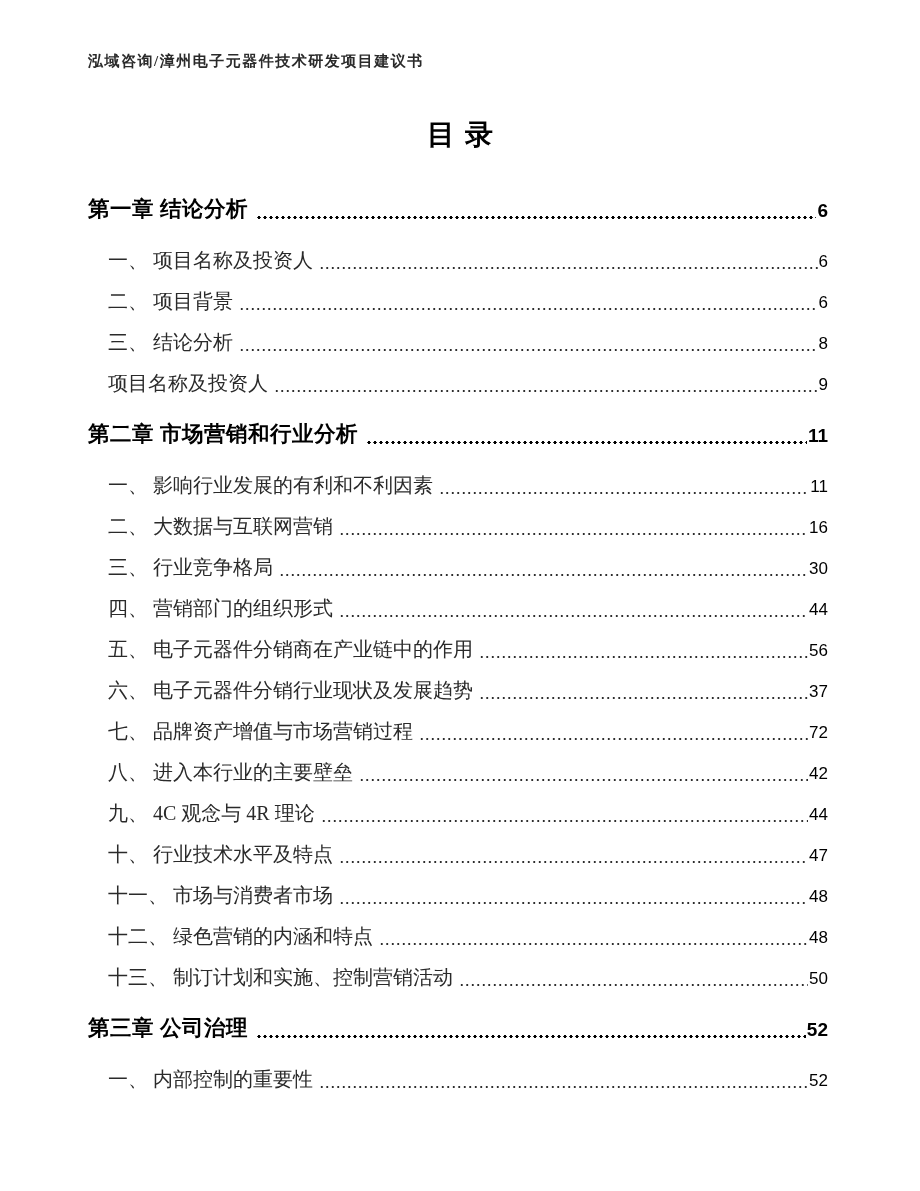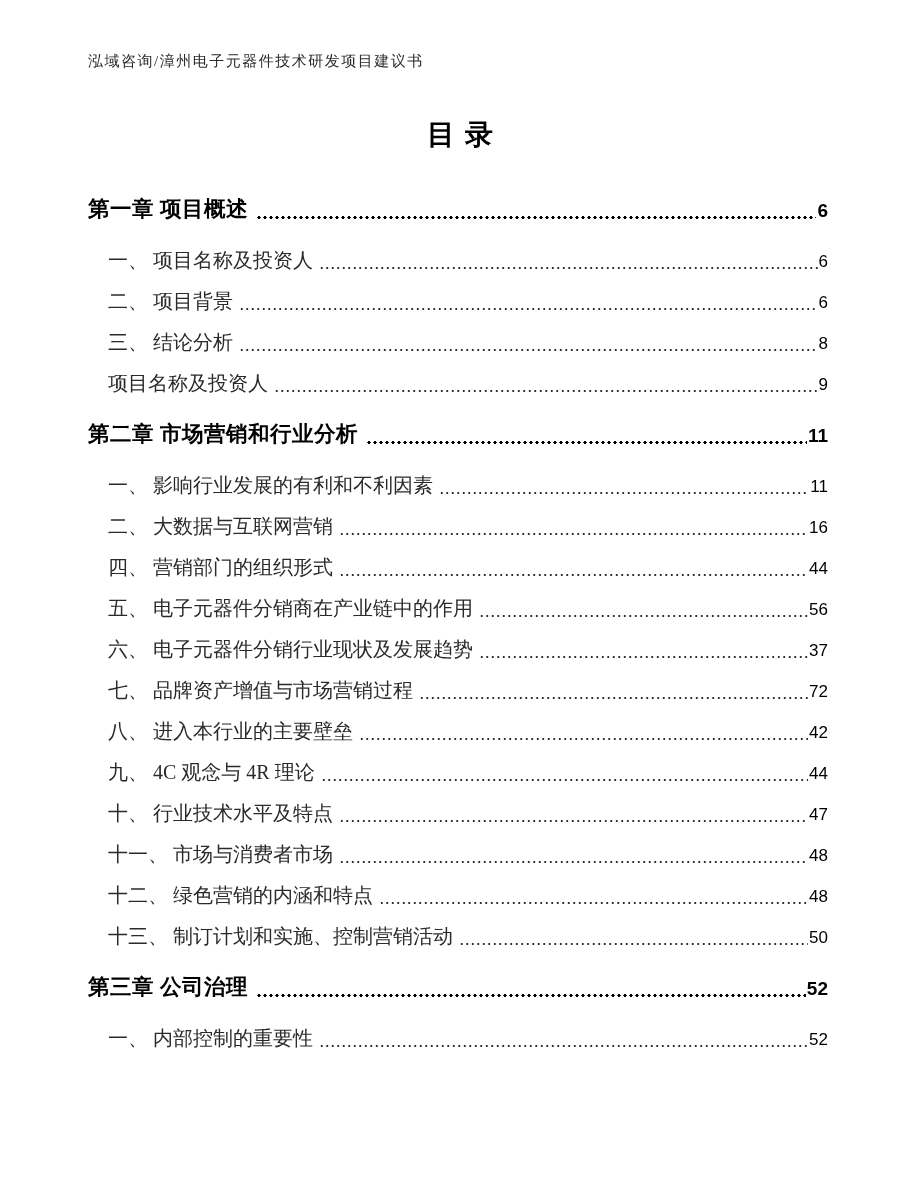--- a/index.html
+++ b/index.html
@@ -13,20 +13,21 @@
     overflow: hidden;
   }
   .doc-header {
     position: absolute;
     left: 88px;
     top: 52px;
     font-size: 15px;
     color: #2a2a2a;
     letter-spacing: 1.5px;
     white-space: nowrap;
+    font-weight: bold;
   }
   .doc-title {
     position: absolute;
     top: 116px;
     left: 0;
     width: 100%;
     text-align: center;
     font-size: 28px;
     font-weight: bold;
     color: #000;
@@ -87,21 +88,21 @@
   .toc-row.item { margin-left: 20px; }
 </style>
 </head>
 <body>
 
 <div class="page">
   <div class="doc-header">泓域咨询/漳州电子元器件技术研发项目建议书</div>
   <div class="doc-title">目录</div>
   <div class="toc">
       <div class="toc-row chapter">
-        <span class="toc-label">第一章 项目概述</span>
+        <span class="toc-label">第一章 结论分析</span>
         <span class="toc-leader"></span>
         <span class="toc-page">6</span>
       </div>
       <div class="toc-row item">
         <span class="toc-label">一、 项目名称及投资人</span>
         <span class="toc-leader"></span>
         <span class="toc-page">6</span>
       </div>
       <div class="toc-row item">
         <span class="toc-label">二、 项目背景</span>
@@ -125,20 +126,25 @@
       </div>
       <div class="toc-row item">
         <span class="toc-label">一、 影响行业发展的有利和不利因素</span>
         <span class="toc-leader"></span>
         <span class="toc-page">11</span>
       </div>
       <div class="toc-row item">
         <span class="toc-label">二、 大数据与互联网营销</span>
         <span class="toc-leader"></span>
         <span class="toc-page">16</span>
+      </div>
+      <div class="toc-row item">
+        <span class="toc-label">三、 行业竞争格局</span>
+        <span class="toc-leader"></span>
+        <span class="toc-page">30</span>
       </div>
       <div class="toc-row item">
         <span class="toc-label">四、 营销部门的组织形式</span>
         <span class="toc-leader"></span>
         <span class="toc-page">44</span>
       </div>
       <div class="toc-row item">
         <span class="toc-label">五、 电子元器件分销商在产业链中的作用</span>
         <span class="toc-leader"></span>
         <span class="toc-page">56</span>

